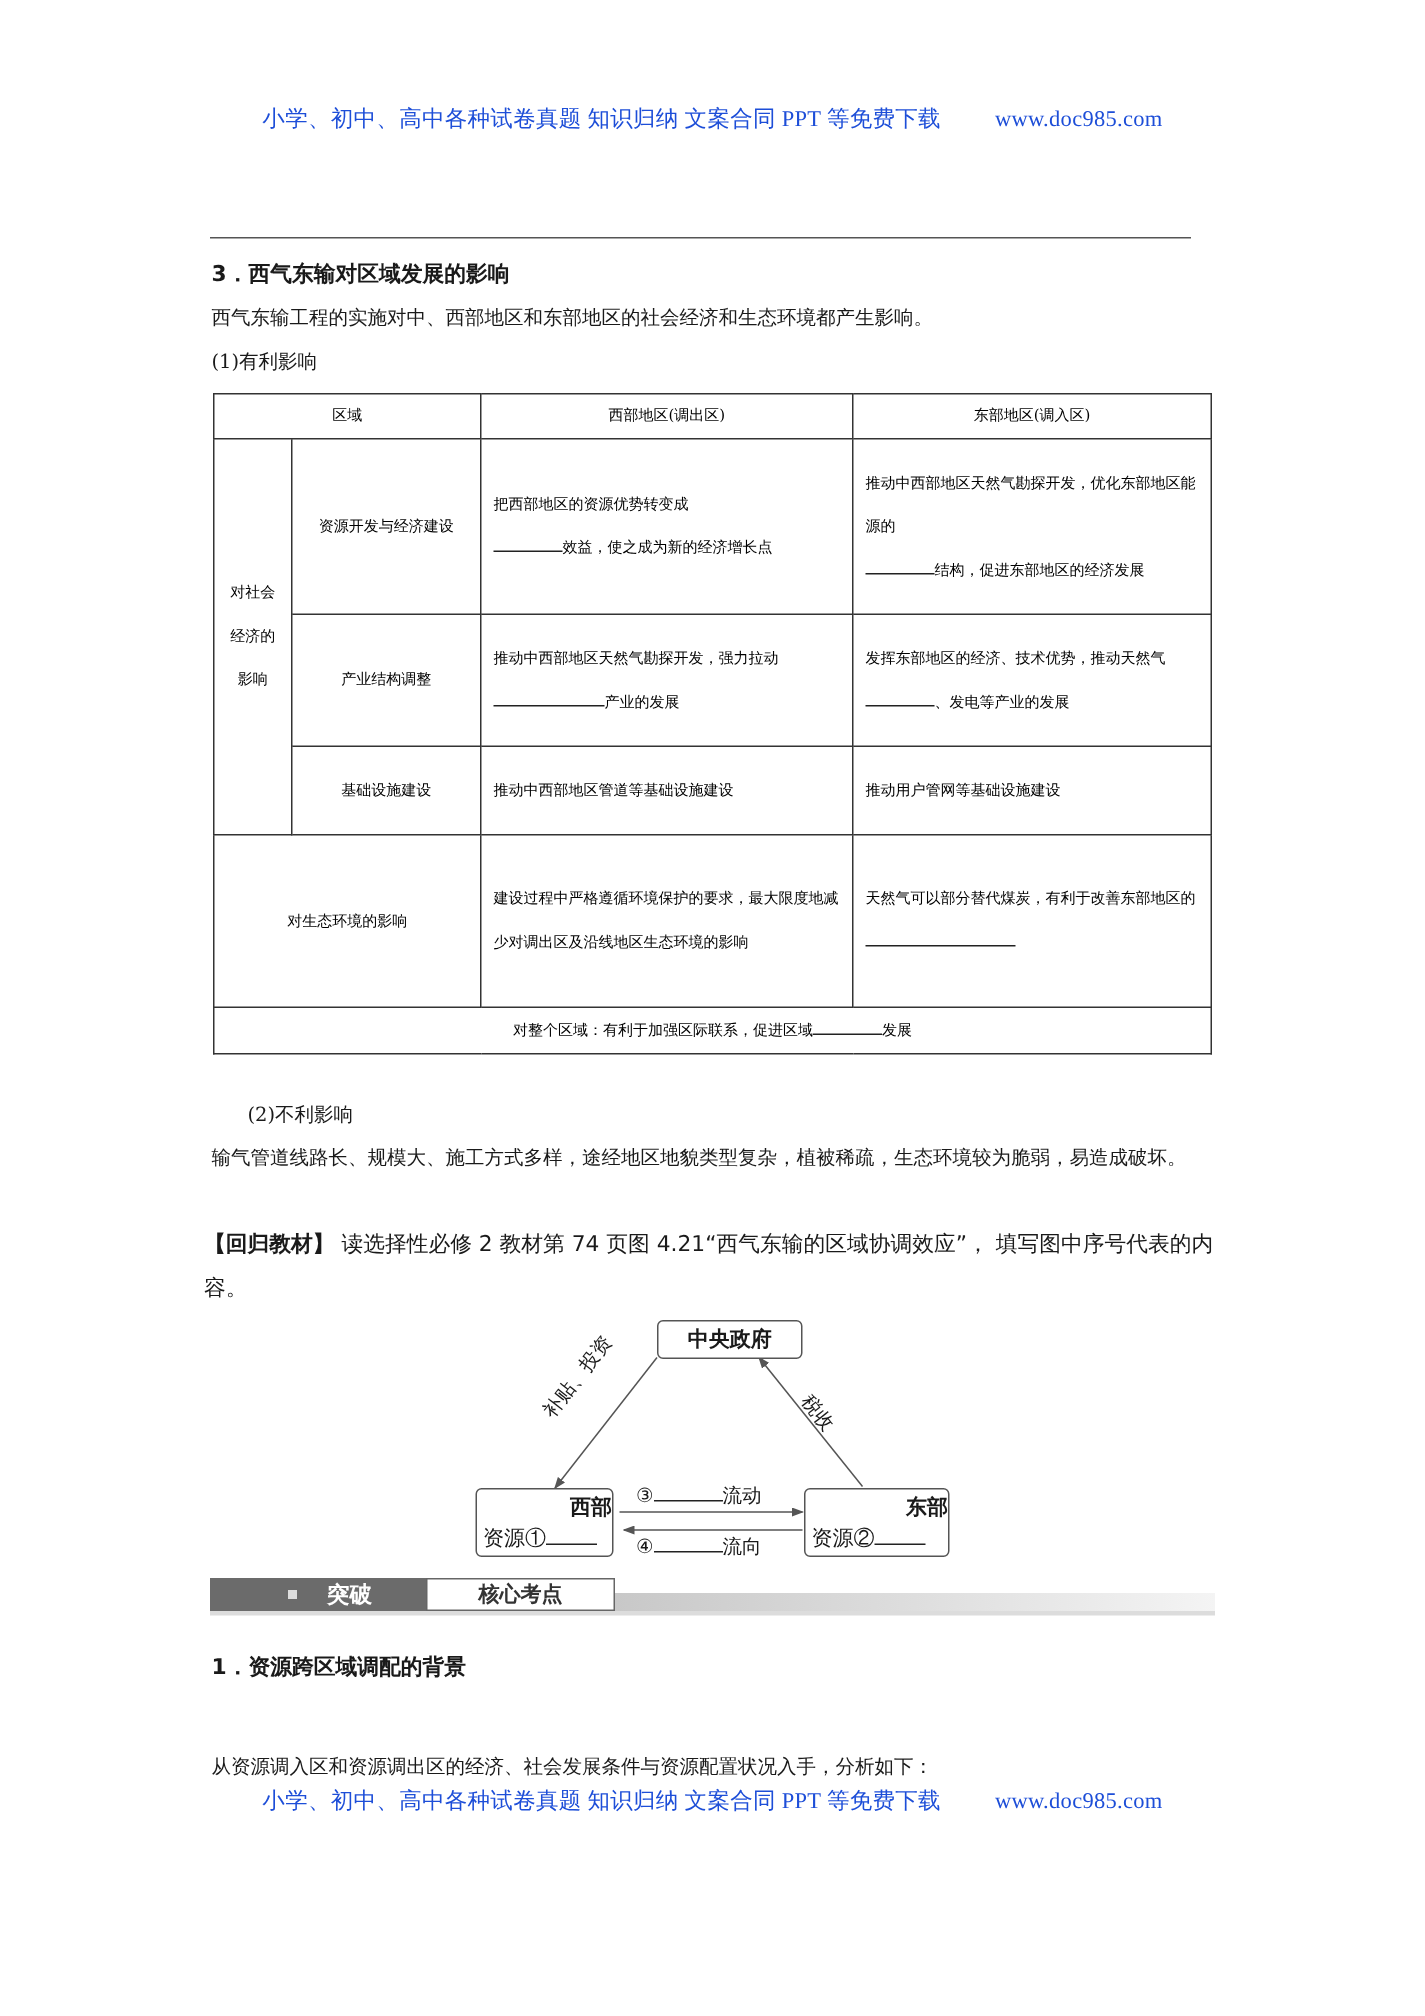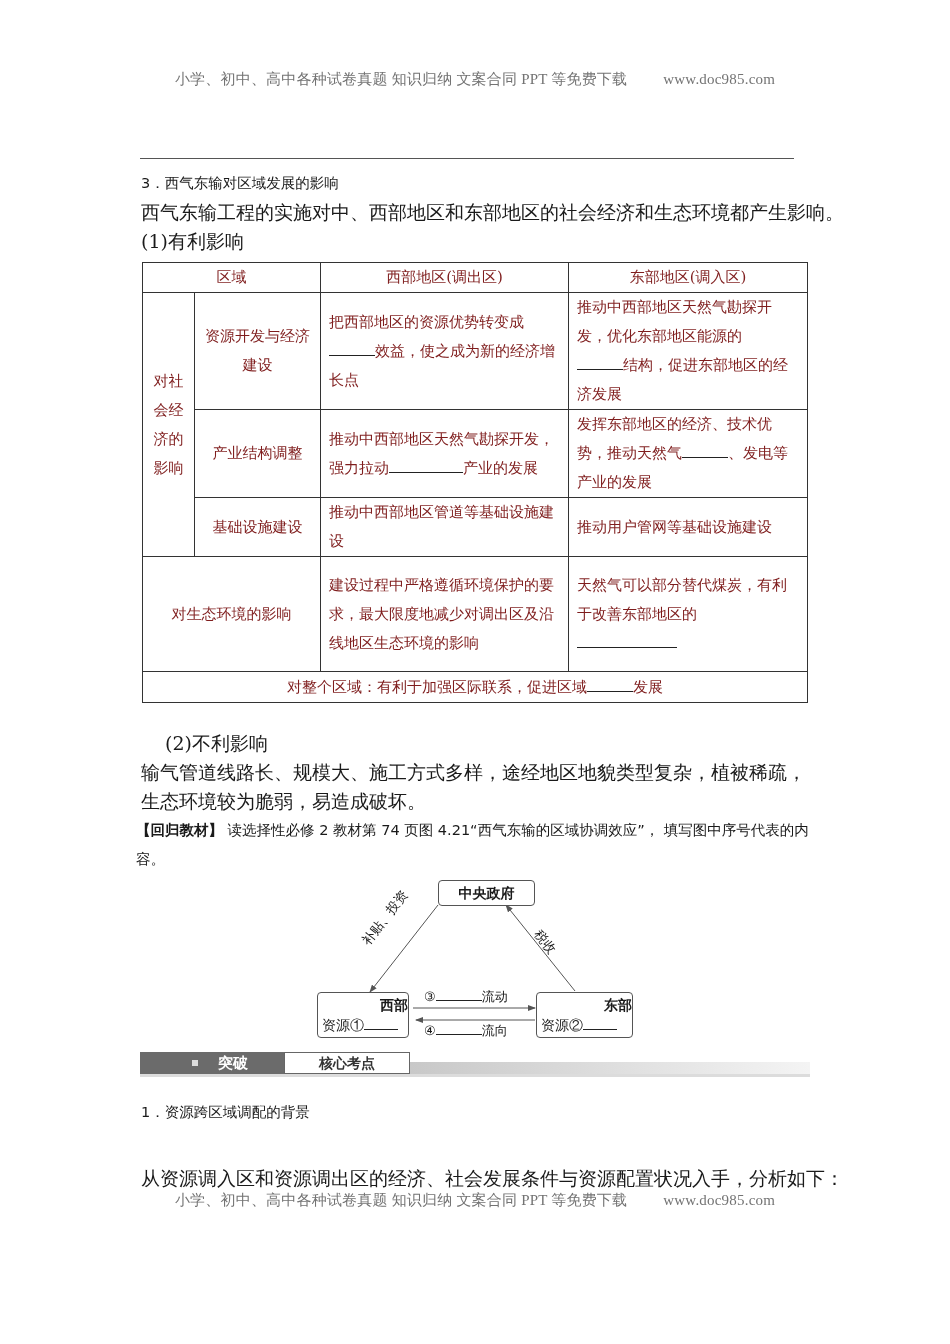--- a/index.html
+++ b/index.html
@@ -1,28 +1,28 @@
 <!DOCTYPE html>
 <html><head>
 <meta charset="utf-8">
 <style>
   html, body { margin:0; padding:0; background:#ffffff; }
   body { width:950px; height:1344px; position:relative; overflow:hidden;
          font-family:"DejaVu Serif", "Liberation Serif", serif; color:#1a1a1a; }
   .abs { position:absolute; }
-  .hdr { left:0; width:950px; text-align:center; font-size:15px; color:#737373;
+  .hdr { left:0; width:950px; text-align:center; font-size:15px; color:#1d4ed8;
          font-family:"Liberation Serif", "DejaVu Serif", serif; letter-spacing:0.2px; }
   .hdr .url { margin-left:36px; }
   .rule { left:140px; width:654px; top:158px; height:0; border-top:1px solid #555; }
-  .p { left:141px; font-size:19px; line-height:29px; color:#1a1a1a; }
-  .h3 { font-weight:normal; font-family:"DejaVu Sans", "Liberation Sans", sans-serif; font-size:14.5px;text-align:right; }
+  .p { left:141px; font-size:13px; line-height:29px; color:#1a1a1a; }
+  .h3 { font-weight:bold; font-family:"DejaVu Sans", "Liberation Sans", sans-serif; font-size:14.5px;text-align:right; }
   .blank { display:inline-block; border-bottom:1px solid #222; height:14px; vertical-align:baseline; }
 
   table.t { position:absolute; left:142px; top:262px; border-collapse:collapse;
-            font-size:15px; color:#7f1d1d; }
+            font-size:10px; color:#000000; }
   table.t td { border:1px solid #333; padding:0 8px; vertical-align:middle; line-height:29px; }
   table.t td.c { text-align:center; }
   table.t td.l { text-align:left; }
 
   .tip { font-family:"DejaVu Sans", "Liberation Sans", sans-serif; }
   .tip b { font-weight:bold; }
 
   
   .dbox { position:absolute; border:1px solid #555; border-radius:4px; background:#fff;
           font-size:14px; color:#1a1a1a; }

